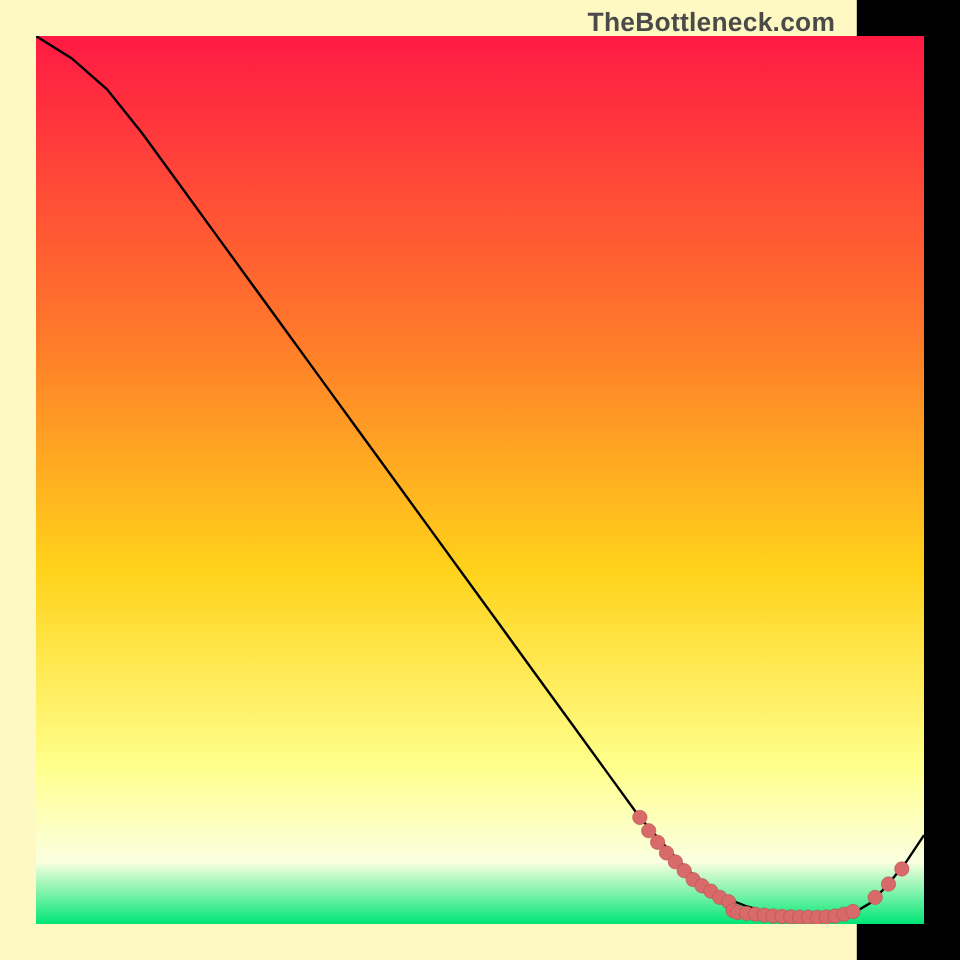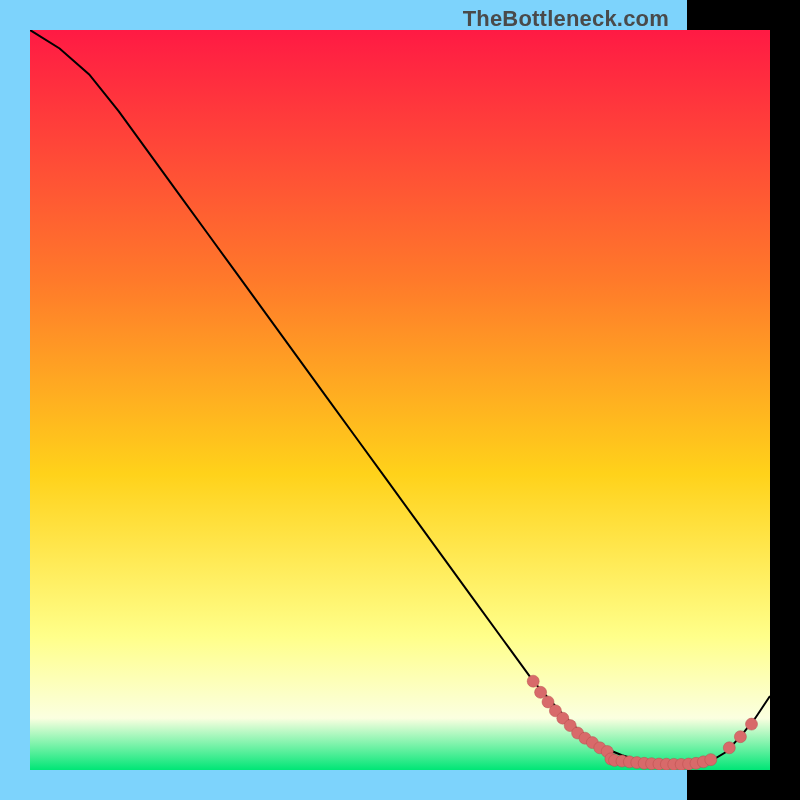--- a/index.html
+++ b/index.html
@@ -7,21 +7,22 @@
     padding: 0;
     width: 800px;
     height: 800px;
     background: #000;
     overflow: hidden;
   }
   .stage {
     position: relative;
     width: 687px;
     height: 800px;
-    background: #7dd3fc;
+    background: #fef9c3;
+    padding-left: 27px;
   }
   .plot {
     position: absolute;
     left: 30px;
     top: 30px;
     width: 740px;
     height: 740px;
   }
   .watermark {
     position: absolute;

